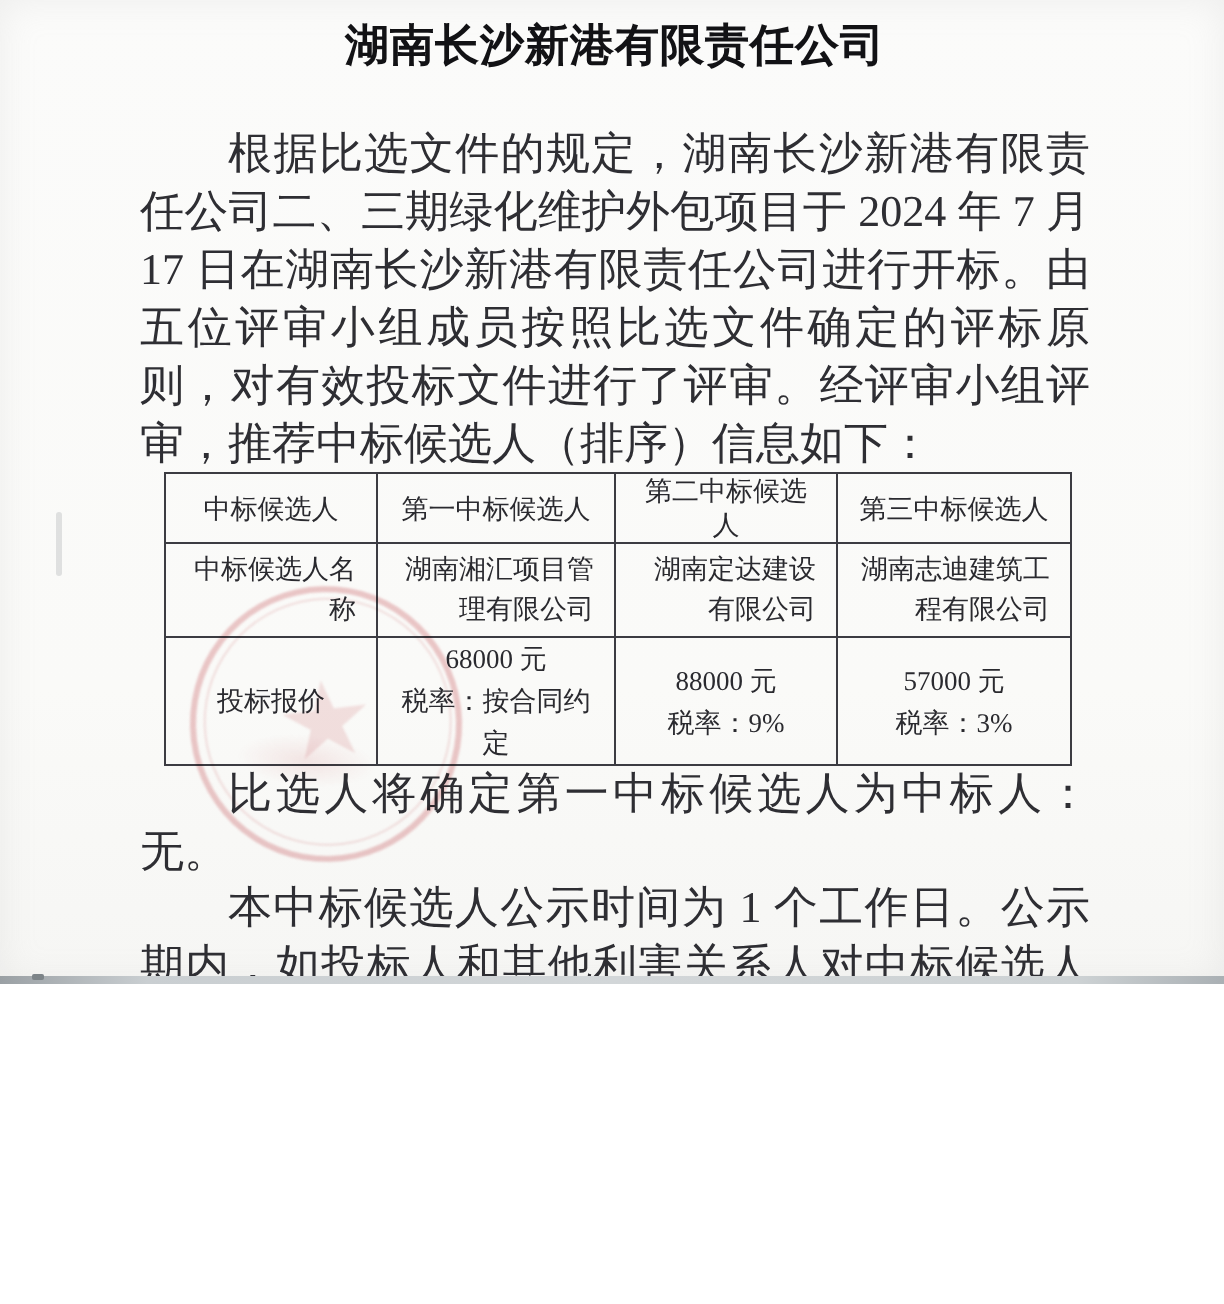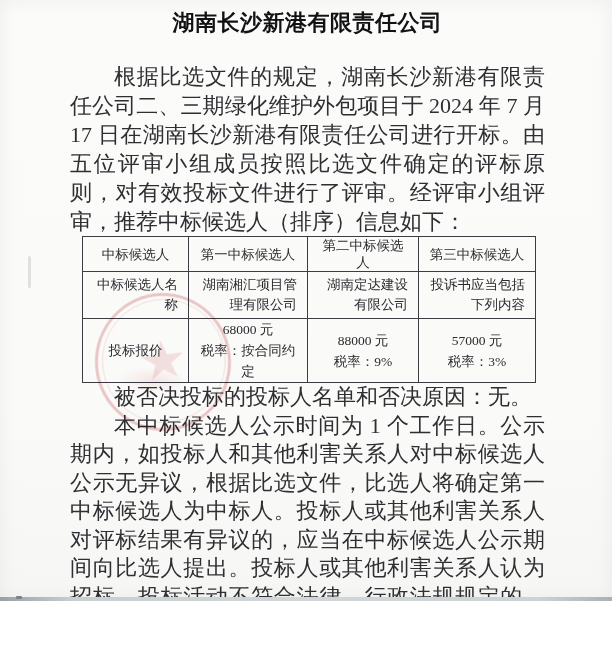--- a/index.html
+++ b/index.html
@@ -1,18 +1,18 @@
 <!DOCTYPE html>
 <html><head>
 <meta charset="utf-8">
 <style>
   html,body { margin:0; padding:0; background:#ffffff; }
   .page {
     position:relative;
-    width:612px; height:601px;
+    width:612px; height:492px;
     box-sizing:border-box;
     padding:8px 67px 0 70px;
     background:linear-gradient(180deg,#fbfbfa 0%, #fafaf8 70%, #f6f6f4 100%);
     box-shadow:inset 0 0 18px rgba(180,180,175,0.18);
     overflow:hidden;
     font-family:"Liberation Serif","DejaVu Serif",serif;
     color:#2b2b30;
   }
   .title {
     margin:0;
@@ -117,41 +117,41 @@
       <tr class="r-head">
         <td>中标候选人</td>
         <td>第一中标候选人</td>
         <td>第二中标候选人</td>
         <td>第三中标候选人</td>
       </tr>
       <tr class="r-name">
         <td>中标候选人名称</td>
         <td>湖南湘汇项目管理有限公司</td>
         <td>湖南定达建设有限公司</td>
-        <td>投诉书应当包括下列内容</td>
+        <td>湖南志迪建筑工程有限公司</td>
       </tr>
       <tr class="r-price">
         <td>投标报价</td>
         <td>
           <span class="price-line">68000 元</span>
           <span class="price-line">税率：按合同约定</span>
         </td>
         <td>
           <span class="price-line">88000 元</span>
           <span class="price-line">税率：9%</span>
         </td>
         <td>
           <span class="price-line">57000 元</span>
           <span class="price-line">税率：3%</span>
         </td>
       </tr>
     </tbody>
   </table>
 
-  <p class="para post">被否决投标的投标人名单和否决原因：无。</p>
+  <p class="para post">比选人将确定第一中标候选人为中标人：无。</p>
   <p class="para post">本中标候选人公示时间为 1 个工作日。公示期内，如投标人和其他利害关系人对中标候选人公示无异议，根据比选文件，比选人将确定第一中标候选人为中标人。投标人或其他利害关系人对评标结果有异议的，应当在中标候选人公示期间向比选人提出。投标人或其他利害关系人认为招标、投标活动不符合法律、行政法规规定的，可以依法向湖南长沙新港有限责任公司纪检监察室投诉。</p>
   <p class="para post">投诉书应当包括下列内容：</p>
   <p class="para post">1.投诉人的名称、地址及有效联系方式；</p>
 
   <div class="seal">
     <div class="inner-ring"></div>
     <div class="star"></div>
     <div class="smudge"></div>
   </div>
 

